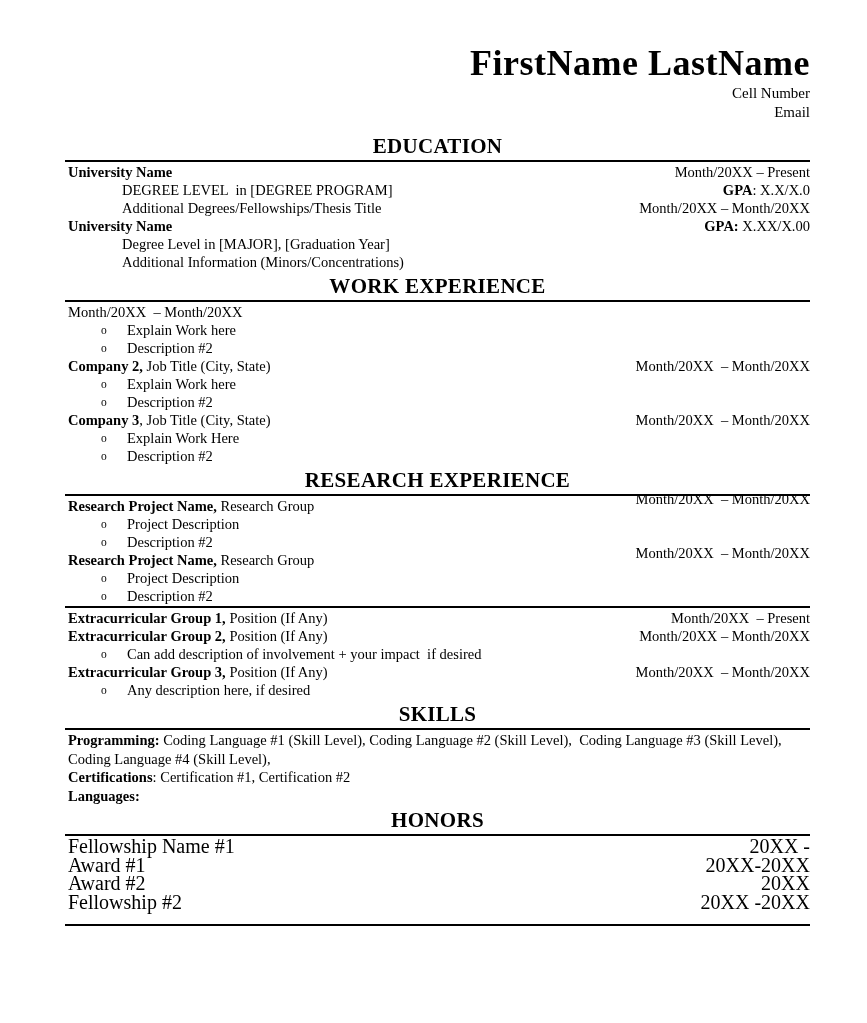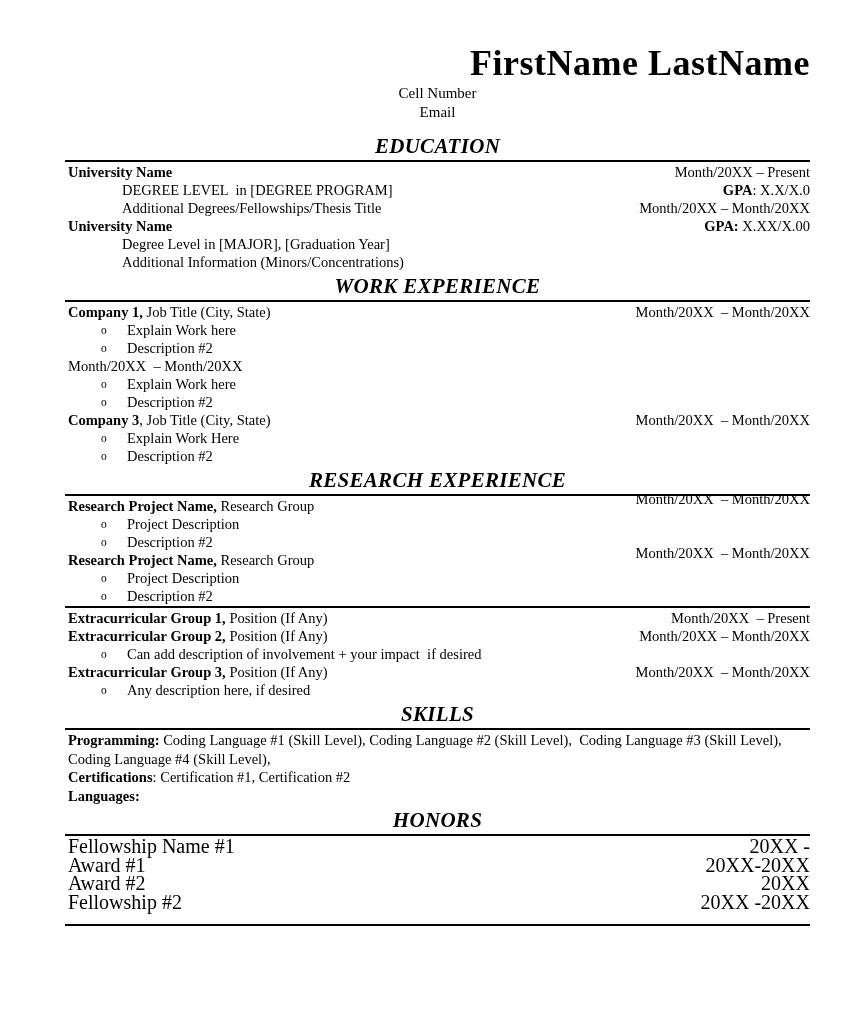--- a/index.html
+++ b/index.html
@@ -20,32 +20,31 @@
   }
   .name {
     text-align: right;
     font-size: 36px;
     line-height: 42px;
     font-weight: bold;
     margin: 0;
     letter-spacing: 0.5px;
   }
   .contact {
-    text-align: center;
+    text-align: right;
     font-size: 15px;
     line-height: 19px;
   }
   .section-title {
     text-align: center;
     font-weight: bold;
     font-size: 21px;
     line-height: 25px;
     margin: 3px 0 0 0;
     letter-spacing: 0.3px;
-    font-style: italic;
   }
   .first-title { margin-top: 12px; }
   .rule {
     border-top: 2px solid #000;
     height: 0;
     margin: 1px 0 1px 0;
   }
   .bottom-rule {
     border-top: 2.5px solid #000;
     height: 0;
@@ -127,33 +126,33 @@
     <div class="row">
       <span class="left ind">Additional Information (Minors/Concentrations)</span>
     </div>
   </section>
 
   <section>
     <h2 class="section-title">WORK EXPERIENCE</h2>
     <div class="rule"></div>
 
     <div class="row">
-      <span class="left"><span class="b">Company 1,</span><span> Job Title (City, State)</span></span>
       <span class="right">Month/20XX  – Month/20XX</span>
     </div>
     <div class="bullet">
       <span class="marker">o</span>
       <span class="btext">Explain Work here</span>
     </div>
     <div class="bullet">
       <span class="marker">o</span>
       <span class="btext">Description #2</span>
     </div>
 
     <div class="row">
+      <span class="left"><span class="b">Company 2,</span><span> Job Title (City, State)</span></span>
       <span class="right">Month/20XX  – Month/20XX</span>
     </div>
     <div class="bullet">
       <span class="marker">o</span>
       <span class="btext">Explain Work here</span>
     </div>
     <div class="bullet">
       <span class="marker">o</span>
       <span class="btext">Description #2</span>
     </div>

